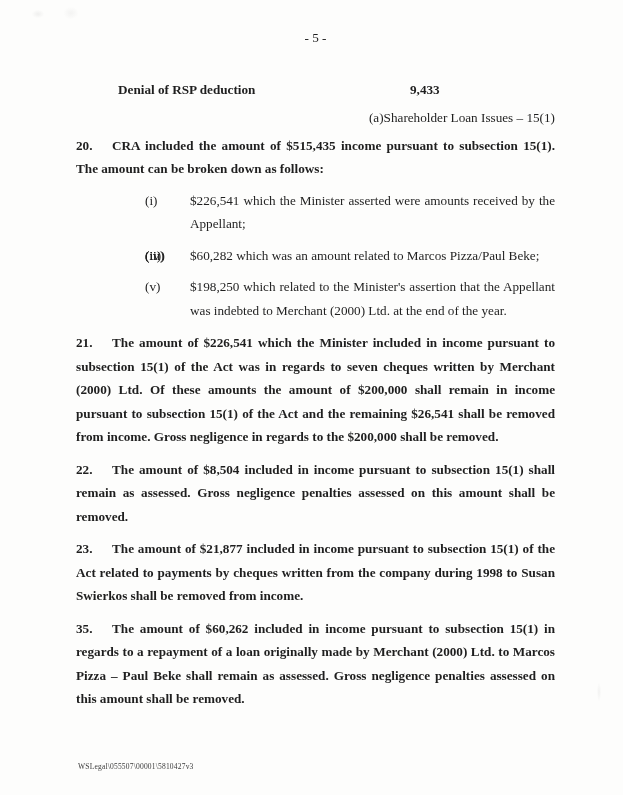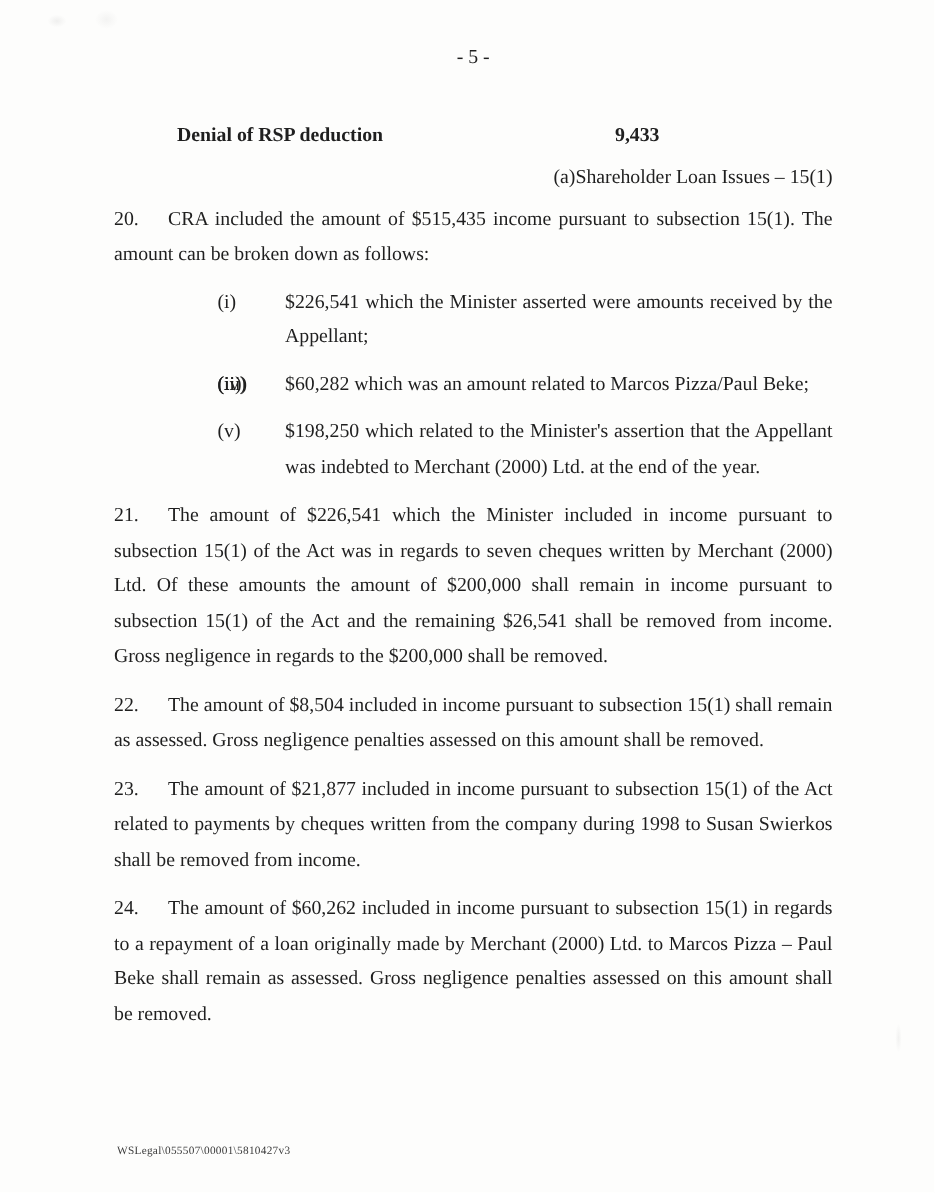--- a/index.html
+++ b/index.html
@@ -18,21 +18,21 @@
     color: #1f1f1f;
     box-sizing: border-box;
     padding: 26px 68px 0 76px;
     overflow: hidden;
   }
   .page-number { text-align: center; }
   .ledger { position: relative; margin-top: 28px; padding-left: 42px; font-weight: bold; }
   .ledger-value { position: absolute; left: 334px; top: 0; }
   .heading { margin-top: 5px; font-weight: normal; text-align: right; }
   .h-label { display: inline-block; width: 40px; }
-  .para { margin: 9px 0 0 0; text-align: justify; }
+  .para { margin: 9px 0 0 0; text-align: justify; font-weight: bold; }
   .para.first { margin-top: 4px; }
   .p-num { display: inline-block; width: 36px; }
   .list-item {
     position: relative;
     margin-top: 7px;
     padding-left: 114px;
     text-align: justify;
   }
   .list-item.gap { margin-top: 8px; }
   .li-label { position: absolute; left: 69px; top: 0; }
@@ -90,18 +90,18 @@
 
   <p class="para">
     <span class="p-num">22.</span><span>The amount of $8,504 included in income pursuant to subsection 15(1) shall remain as assessed.  Gross negligence penalties assessed on this amount shall be removed.</span>
   </p>
 
   <p class="para">
     <span class="p-num">23.</span><span>The amount of $21,877 included in income pursuant to subsection 15(1) of the Act related to payments by cheques written from the company during 1998 to Susan Swierkos shall be removed from income.</span>
   </p>
 
   <p class="para">
-    <span class="p-num">24.</span><span>The amount of $60,262 included in income pursuant to subsection 15(1) in regards to a repayment of a loan originally made by Merchant (2000) Ltd. to Marcos Pizza – Paul Beke shall remain as assessed.  Gross negligence penalties assessed on this amount shall be removed.</span>
+    <span class="p-num">35.</span><span>The amount of $60,262 included in income pursuant to subsection 15(1) in regards to a repayment of a loan originally made by Merchant (2000) Ltd. to Marcos Pizza – Paul Beke shall remain as assessed.  Gross negligence penalties assessed on this amount shall be removed.</span>
   </p>
 
   <div class="doc-footer">WSLegal\055507\00001\5810427v3</div>
 
 </div>
 
 </body></html>

